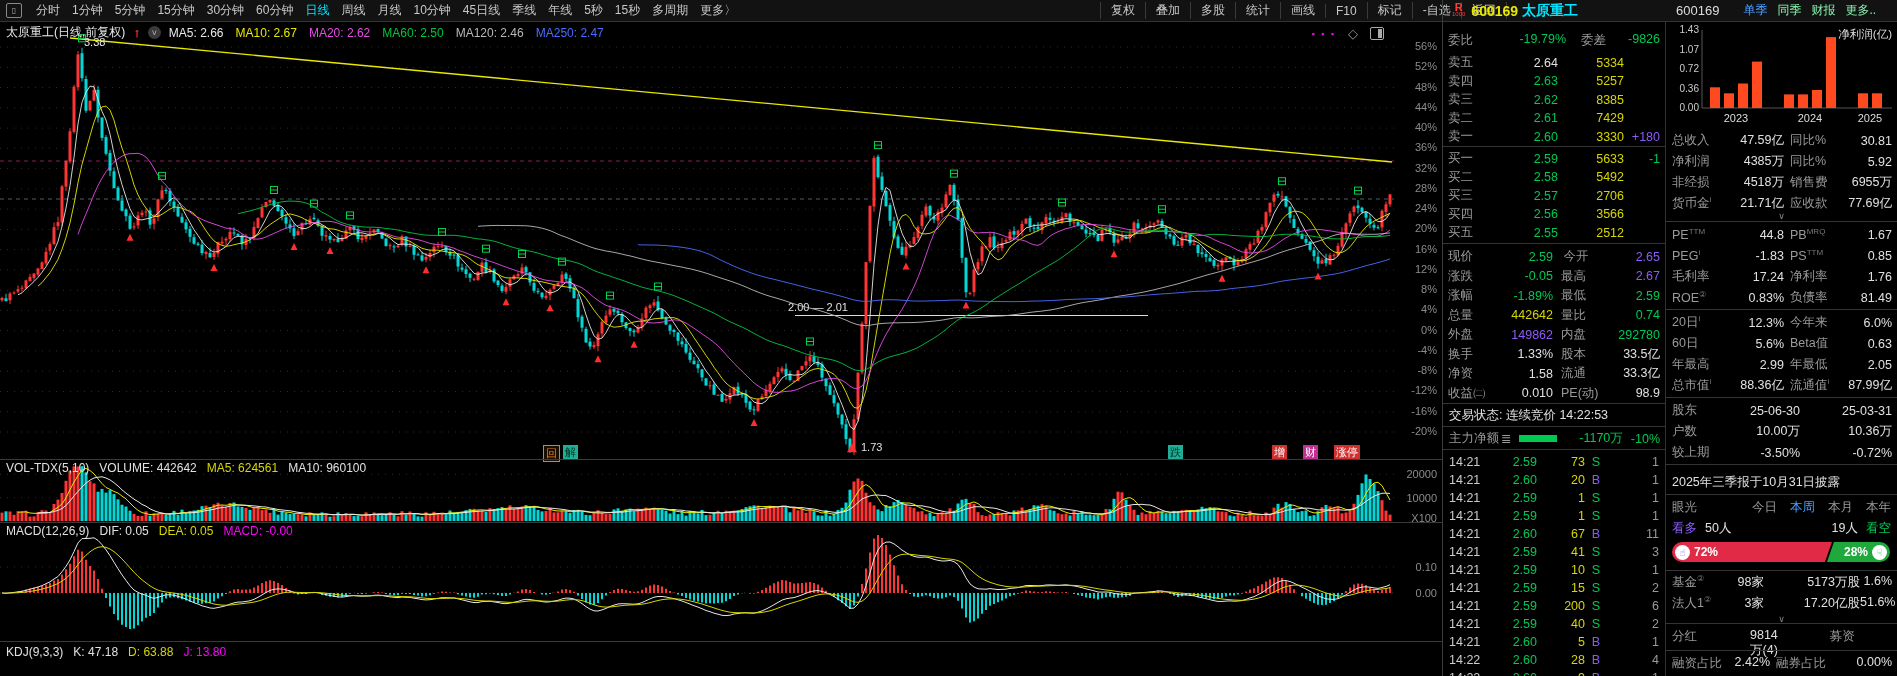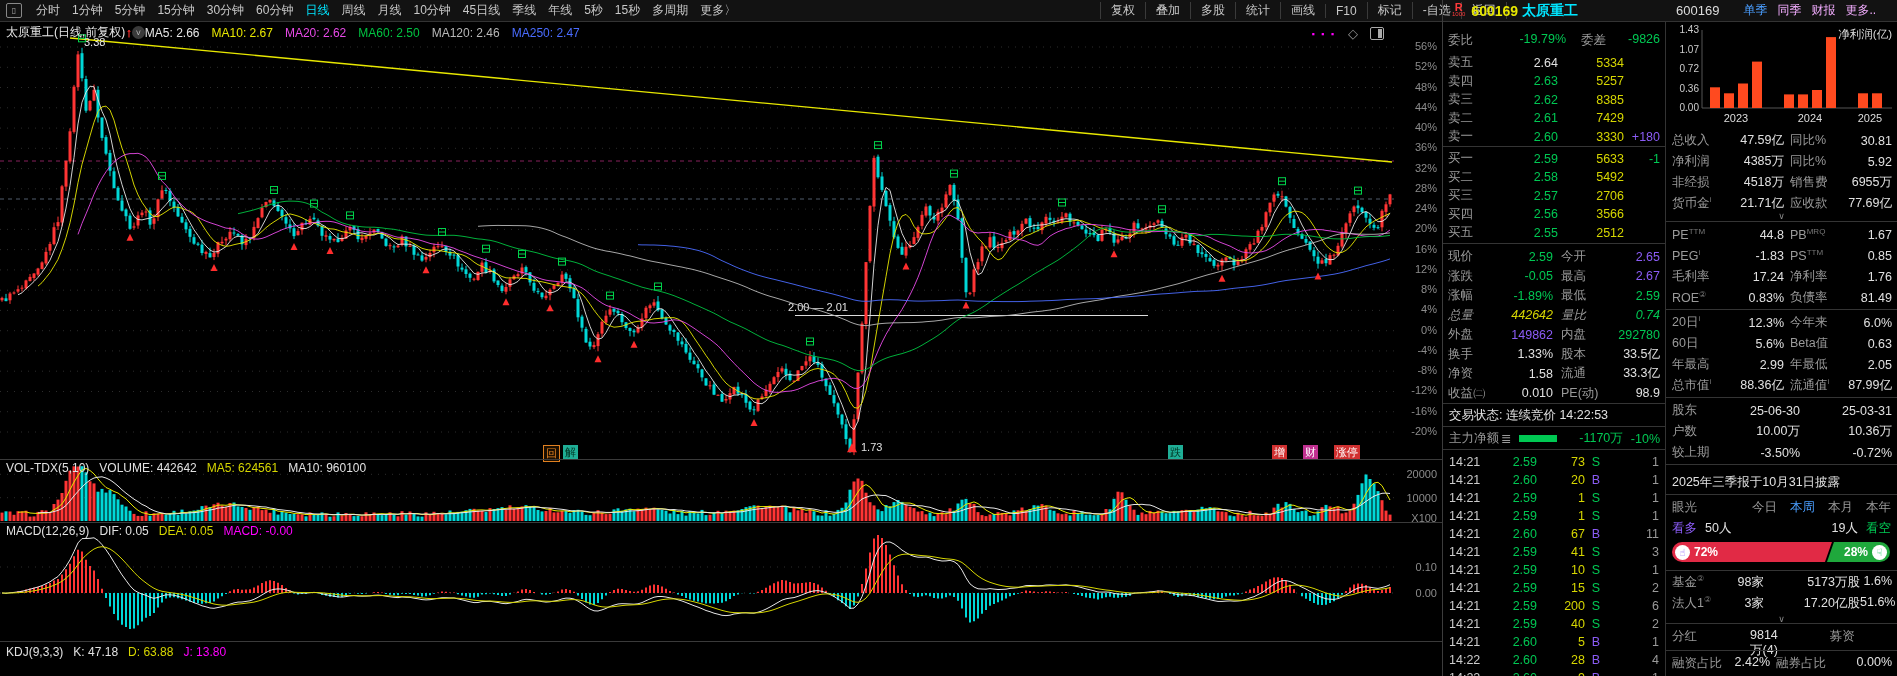--- a/index.html
+++ b/index.html
@@ -16,25 +16,25 @@
   .tb-action{padding:0 10px;border-left:1px solid #3a3a3a;color:#c8c8c8;}
   .tb-action:last-child{border-right:1px solid #3a3a3a;}
   #tb-stock{position:absolute;left:1452px;top:0;height:21px;display:flex;align-items:center;gap:4px;}
   #r-badge{display:flex;flex-direction:column;align-items:center;line-height:7px;margin-right:2px;}
   #r-badge .r{color:#ff3b3b;font-weight:bold;font-size:11px;}
   #r-badge .r2{color:#ff3b3b;font-size:6px;}
   #tb-code{color:#e8e800;font-size:14px;font-weight:bold;}
   #tb-name{color:#00e5ff;font-size:14px;font-weight:bold;}
   #tb-right{position:absolute;left:1676px;top:0;height:21px;display:flex;align-items:center;gap:10px;}
   #tb-right-code{color:#ddd;font-size:13px;margin-right:14px;}
-  .tb-tab{color:#f0abfc;}
+  .tb-tab{color:#86efac;}
   .tb-tab.active{color:#4a9eff;}
   
   #chart-region{position:absolute;left:0;top:22px;width:1394px;height:438px;}
-  #chart-header{position:absolute;left:6px;top:2px;display:flex;align-items:center;gap:0;z-index:5;}
+  #chart-header{position:absolute;left:6px;top:2px;display:flex;align-items:center;gap:8px;z-index:5;}
   #chart-title{color:#e8e8e8;}
   #hdr-up{color:#ff2d2d;font-weight:bold;font-size:13px;text-shadow:1px 0 #ff2d2d;}
   #hdr-circle{width:13px;height:13px;border-radius:50%;background:#3a3a3a;color:#bbb;font-size:9px;
     display:flex;align-items:center;justify-content:center;}
   #ma-items{display:flex;gap:12px;}
   #corner-icons{position:absolute;right:10px;top:4px;display:flex;gap:12px;align-items:center;z-index:5;}
   #dots-icon{color:#ff00ff;font-size:9px;letter-spacing:2px;}
   #diamond-icon{color:#999;font-size:13px;}
   #panel-icon{width:12px;height:11px;border:1px solid #aaa;border-radius:2px;position:relative;}
   #panel-icon::after{content:"";position:absolute;right:1px;top:1px;bottom:1px;width:4px;background:#aaa;}
@@ -1784,36 +1784,36 @@
       <div class="arow" style="top: 201.4px; height: 19px;">
         <span class="gray">买五</span>
         <span class="p green">2.55</span>
         <span class="v yellow">2512</span>
         <span class="d "></span>
       </div>
       <div class="sepA" style="top: 221px;"></div>
       <div class="srow" style="top: 225px; height: 19px;">
         <span class="gray">现价</span>
         <span class="val green">2.59</span>
-        <span class="gray" style="padding-left: 8px;">今开</span>
+        <span class="gray" style=" text-align: center;">今开</span>
         <span class="val red">2.65</span>
       </div>
       <div class="srow" style="top: 244.5px; height: 19px;">
         <span class="gray">涨跌</span>
         <span class="val green">-0.05</span>
         <span class="gray" style="padding-left: 8px;">最高</span>
         <span class="val red">2.67</span>
       </div>
       <div class="srow" style="top: 264px; height: 19px;">
         <span class="gray">涨幅</span>
         <span class="val green">-1.89%</span>
         <span class="gray" style="padding-left: 8px;">最低</span>
         <span class="val green">2.59</span>
       </div>
-      <div class="srow" style="top: 283.5px; height: 19px; font-style: italic;">
+      <div class="srow" style="top: 283.5px; height: 19px;">
         <span class="gray">总量</span>
         <span class="val yellow">442642</span>
         <span class="gray" style="padding-left: 8px;">量比</span>
         <span class="val green">0.74</span>
       </div>
       <div class="srow" style="top: 303px; height: 19px;">
         <span class="gray">外盘</span>
         <span class="val red">149862</span>
         <span class="gray" style="padding-left: 8px;">内盘</span>
         <span class="val green">292780</span>

